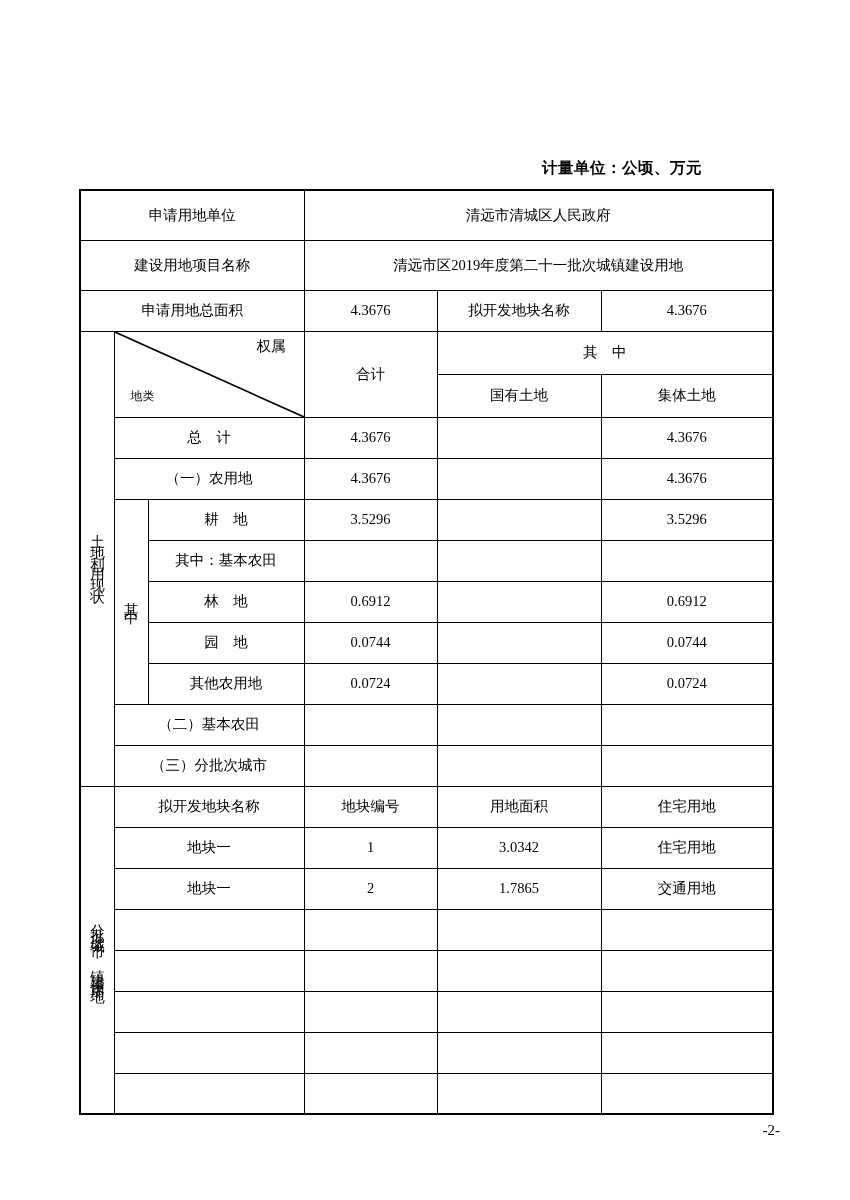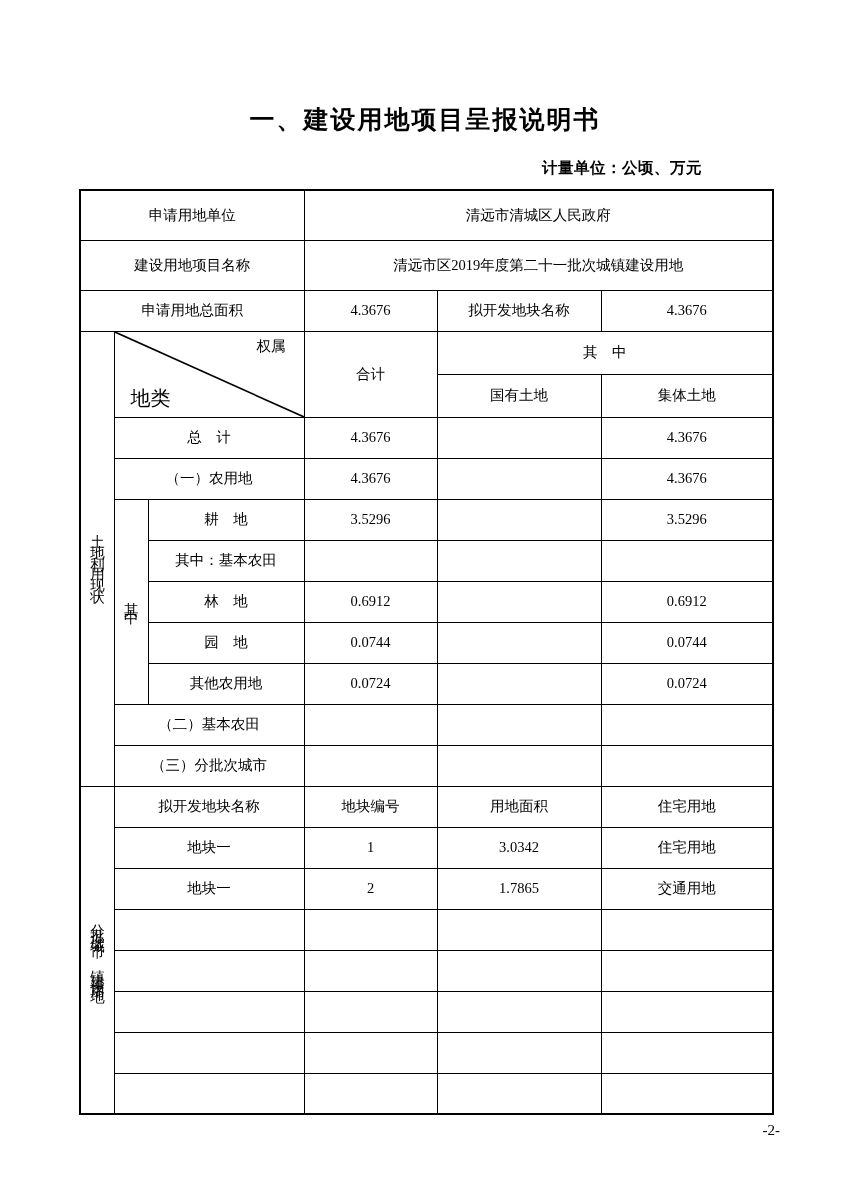--- a/index.html
+++ b/index.html
@@ -116,38 +116,37 @@
   .diag .lbl-tr {
     position: absolute;
     right: 18px;
     top: 5px;
     font-size: 14.5px;
     text-align: right;
   }
   .diag .lbl-bl {
     position: absolute;
     left: 16px;
-    bottom: 6px;
-    font-size: 20px;
+    bottom: 13px;
+    font-size: 12px;
   }
 
   .pagenum {
     position: absolute;
     right: 70px;
     top: 1122px;
     font-size: 15px;
     font-family: "Liberation Serif", "DejaVu Serif", serif;
   }
 </style>
 </head>
 <body>
 
 <div class="page">
 
-  <div class="doc-title">一、建设用地项目呈报说明书</div>
 
   <div class="unit-note">计量单位：公顷、万元</div>
 
   <table class="main">
     <colgroup>
       <col style="width:34px">
       <col style="width:34px">
       <col style="width:156px">
       <col style="width:133px">
       <col style="width:164px">

